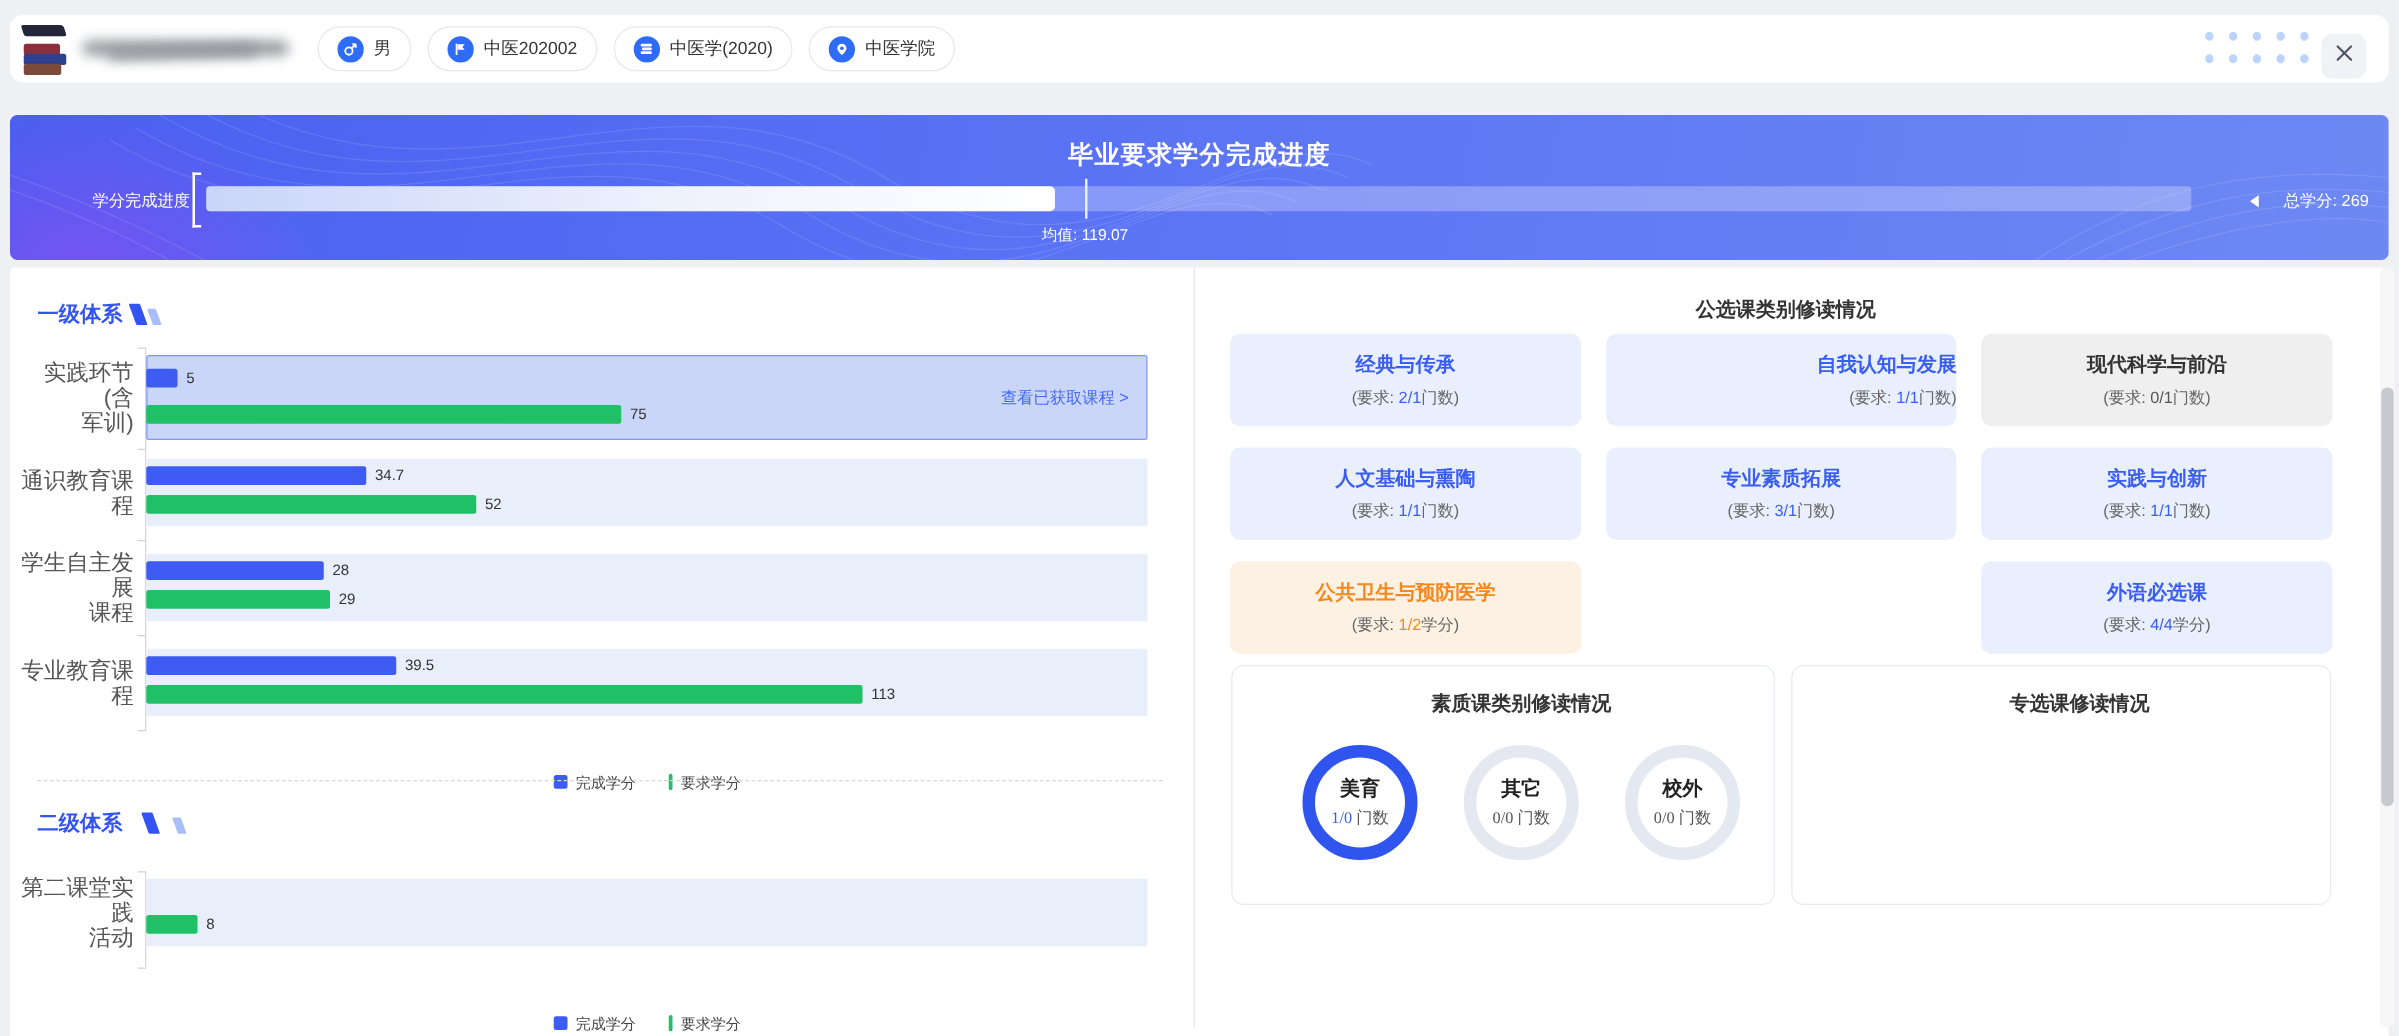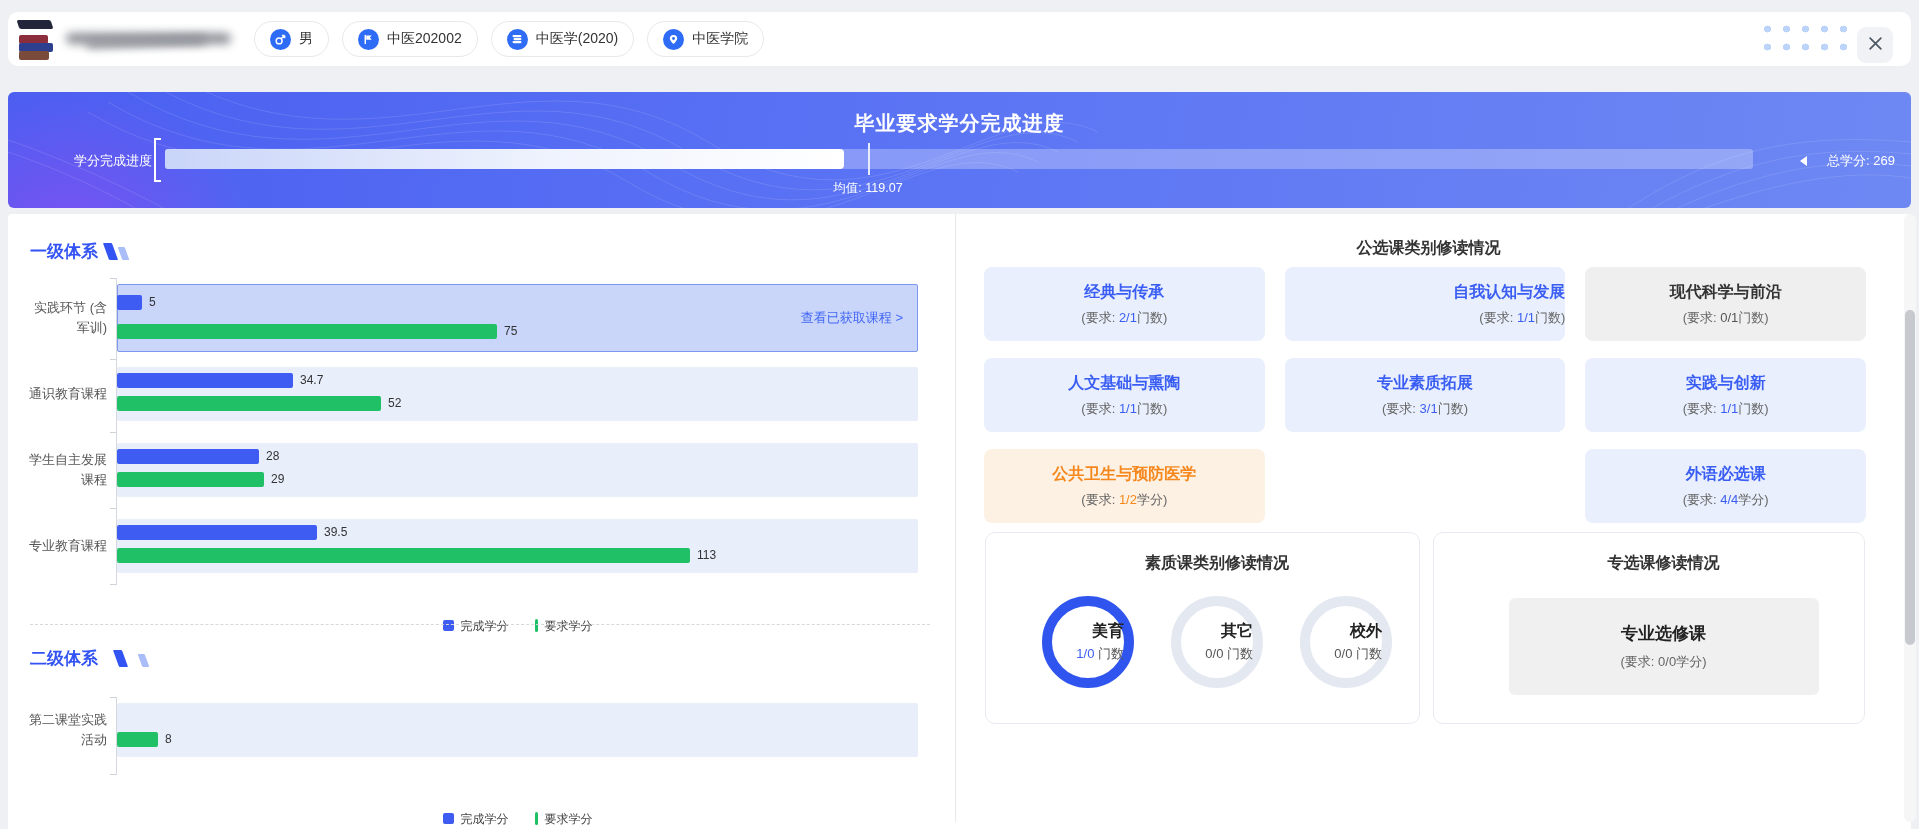--- a/index.html
+++ b/index.html
@@ -54,41 +54,41 @@
   .p-avg { top:88px; font-size:12.5px; transform:translateX(-50%); white-space:nowrap; }
 
   
   .main { left:8px; top:214px; width:1903px; height:760px; background:#fff; border-radius:4px; }
   .sec-head { display:flex; align-items:center; gap:8px; font-size:17px; font-weight:bold; color:#3354f3; }
   .sec-head .s1 { width:9px; height:17px; background:#3354f3; transform:skewX(20deg); border-radius:1px; }
   .sec-head .s2 { width:7px; height:13px; background:#a9bdf9; transform:skewX(20deg); border-radius:1px; margin-left:-3px; margin-top:4px; }
   .axis { width:1px; background:#d5d8df; }
   .tick { width:6px; height:1px; background:#cfd2d9; }
   .row-bg { border-radius:2px; }
-  .row-label { font-size:13px; color:#555; text-align:right; line-height:20px; }
+  .row-label { font-size:18px; color:#555; text-align:right; line-height:20px; }
   .bar { height:15px; border-radius:2px; }
   .bar-val { font-size:12px; color:#333; line-height:15px; }
   .row-link { font-size:13px; color:#4468f5; cursor:pointer; white-space:nowrap; }
   .legend { display:flex; justify-content:center; align-items:center; gap:26px; font-size:12px; color:#444;margin-top:20px; }
   .legend .sw { width:11px; height:11px; border-radius:2px; display:inline-block; margin-right:7px; vertical-align:-1px; }
   .legend .ln { width:3px; height:13px; border-radius:1.5px; display:inline-block; margin-right:7px; vertical-align:-2px; }
   .dashed { border-top:1px dashed #d8d8d8; }
   .vdiv { width:1px; background:#e7e8ec; }
 
   
   .elect-title,.card-title { text-align:center; font-size:16px; font-weight:bold; color:#333; }
   .egrid { display:grid; grid-template-columns:repeat(3,1fr); gap:17px 20px; }
   .ecard { border-radius:8px; height:74px; display:flex; flex-direction:column; align-items:center;
            justify-content:center; gap:6px; }
   .ecard .t { font-size:16px; font-weight:bold; }
   .ecard .r { font-size:13px; color:#666; }
   .bigcard { background:#fff; border:1px solid #e7eaf0; border-radius:10px;padding-left:29px; }
   .circles { display:flex; justify-content:space-between; padding:0 27px; margin-top:22px; }
   .circle { width:92px; height:92px; border-radius:50%; display:flex; flex-direction:column;
-            align-items:flex-end; justify-content:center; gap:3px; background:#fff; }
+            align-items:center; justify-content:center; gap:3px; background:#fff;font-family:Liberation Serif, serif; }
   .circle .cn { font-size:16px; font-weight:bold; color:#222; }
   .circle .cv { font-size:13px; color:#555; }
   .graybox { background:#f0f0f1; border-radius:6px; display:flex; flex-direction:column; align-items:center;
              justify-content:center; gap:8px; }
   .graybox .gt { font-size:17px; font-weight:bold; color:#222; }
   .graybox .gr { font-size:13px; color:#666; }
   .scroll-track { background:#f6f6f7; border-radius:6px; }
   .scroll-thumb { background:#c6c9ce; border-radius:5px; cursor:pointer; }
 </style>
 </head>
@@ -320,22 +320,18 @@
         </div>
         <div class="circle" style="border: 10px solid rgb(228, 232, 240);">
           <div class="cn">校外</div>
           <div class="cv"><span style="color:#555">0/0</span> 门数</div>
         </div>
       </div>
   </div>
 
   <div class="abs bigcard" style="left:1425px; top:318px; width:432px; height:192px;">
     <div class="card-title" style="margin-top:20px;">专选课修读情况</div>
-    <div class="graybox" style="width:310px; height:97px; margin:24px auto 0;">
-      <div class="gt">专业选修课</div>
-      <div class="gr">(要求: 0/0学分)</div>
-    </div>
   </div>
 
   <div class="abs scroll-track" style="left:1896px; top:0; width:12px; height:608px;">
     <div class="abs scroll-thumb" style="left:1px; top:96px; width:10px; height:335px;"></div>
   </div>
 </div>
 
 </body></html>

